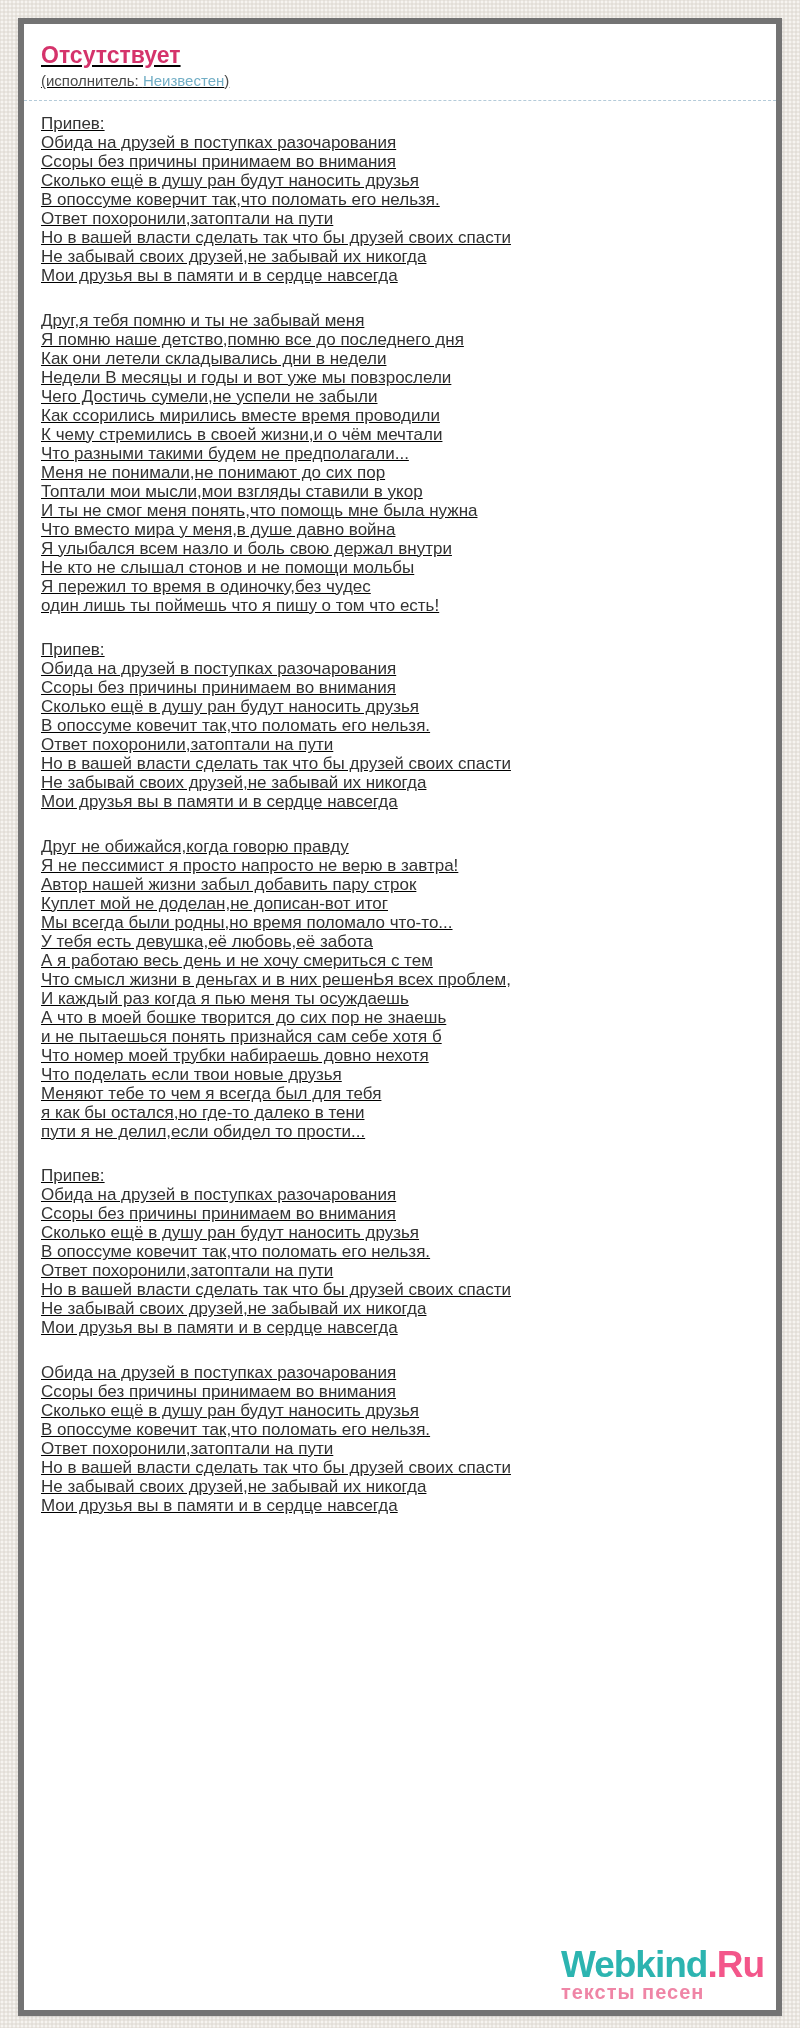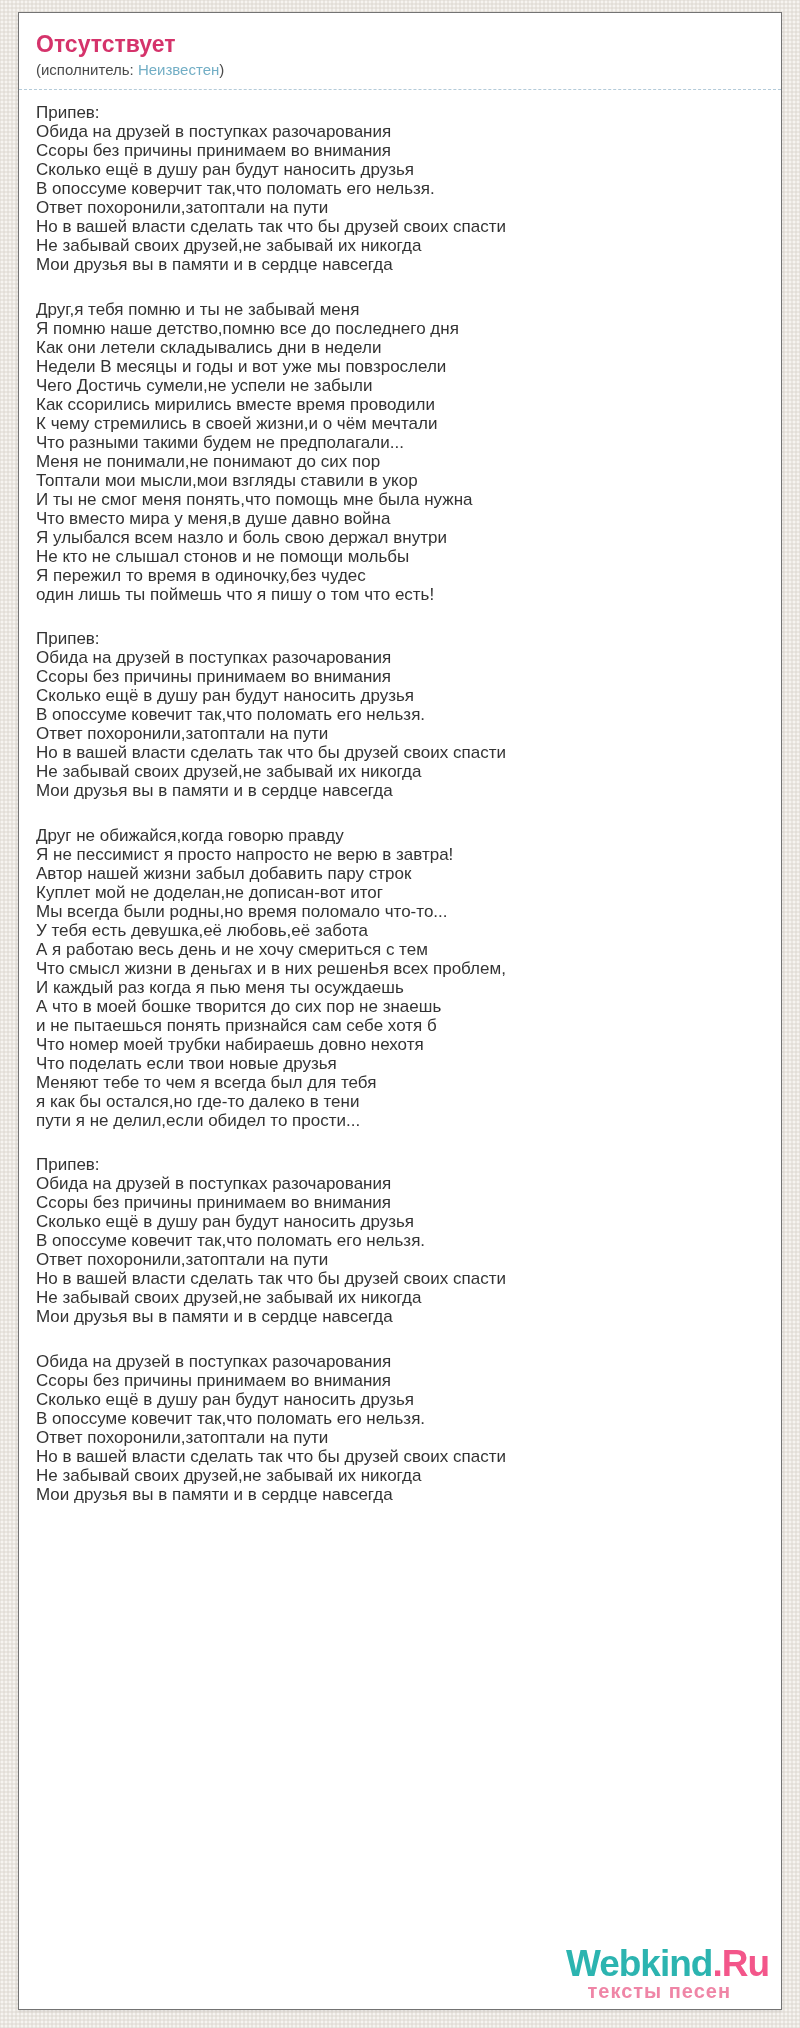--- a/index.html
+++ b/index.html
@@ -15,27 +15,28 @@
     background-image:
       radial-gradient(rgba(255,255,255,0.55) 25%, transparent 26%),
       radial-gradient(rgba(0,0,0,0.035) 25%, transparent 26%);
     background-size: 4px 4px, 4px 4px;
     background-position: 0 0, 2px 2px;
     overflow: hidden;
   }
   .card {
     position: absolute;
     left: 18px;
-    top: 12px;
+    top: 18px;
     width: 764px;
     height: 1998px;
     box-sizing: border-box;
     background: #ffffff;
-    border: 1px solid #737373;
+    border: 6px solid #737373;
     box-shadow: 0 1px 3px rgba(0,0,0,0.10);
+    text-decoration: underline;
   }
   .header {
     padding: 18px 20px 10px 17px;
     border-bottom: 1px dashed #b4cbd9;
   }
   .song-title {
     margin: 0;
     font-size: 23px;
     line-height: 26px;
     font-weight: bold;
@@ -58,21 +59,21 @@
     line-height: 19px;
     color: #333333;
   }
   .stanza {
     margin: 0 0 25.6px 0;
   }
   .footer-logo {
     position: absolute;
     right: 12px;
     bottom: 8px;
-    text-align: right;
+    text-align: left;
     cursor: pointer;
     line-height: 1;
   }
   .logo-line {
     font-size: 37px;
     font-weight: bold;
     letter-spacing: -1px;
   }
   .logo-teal { color: #2cb4b0; }
   .logo-pink { color: #f3568a; }

